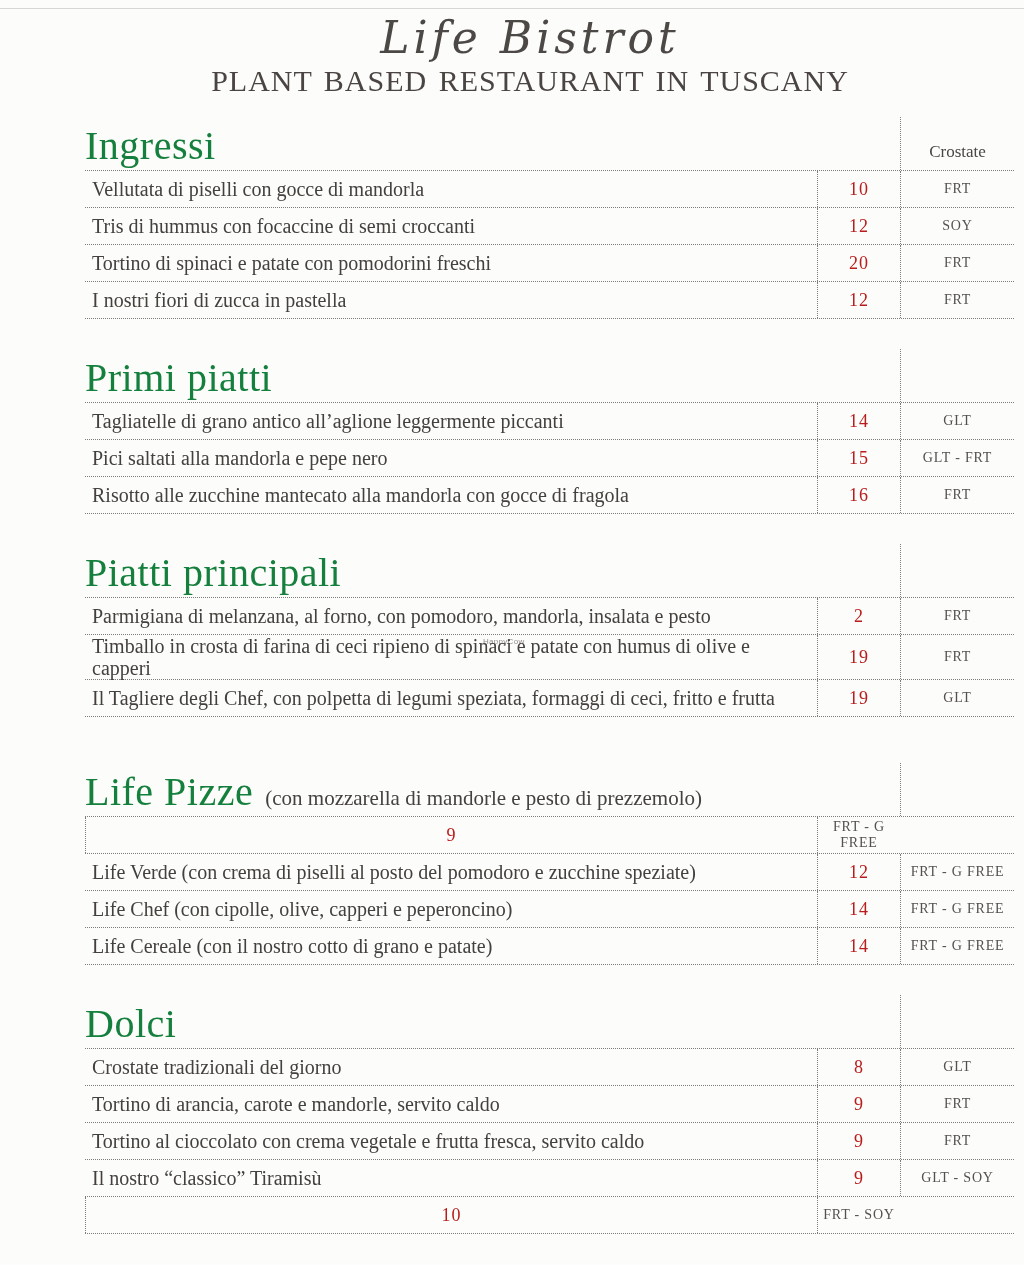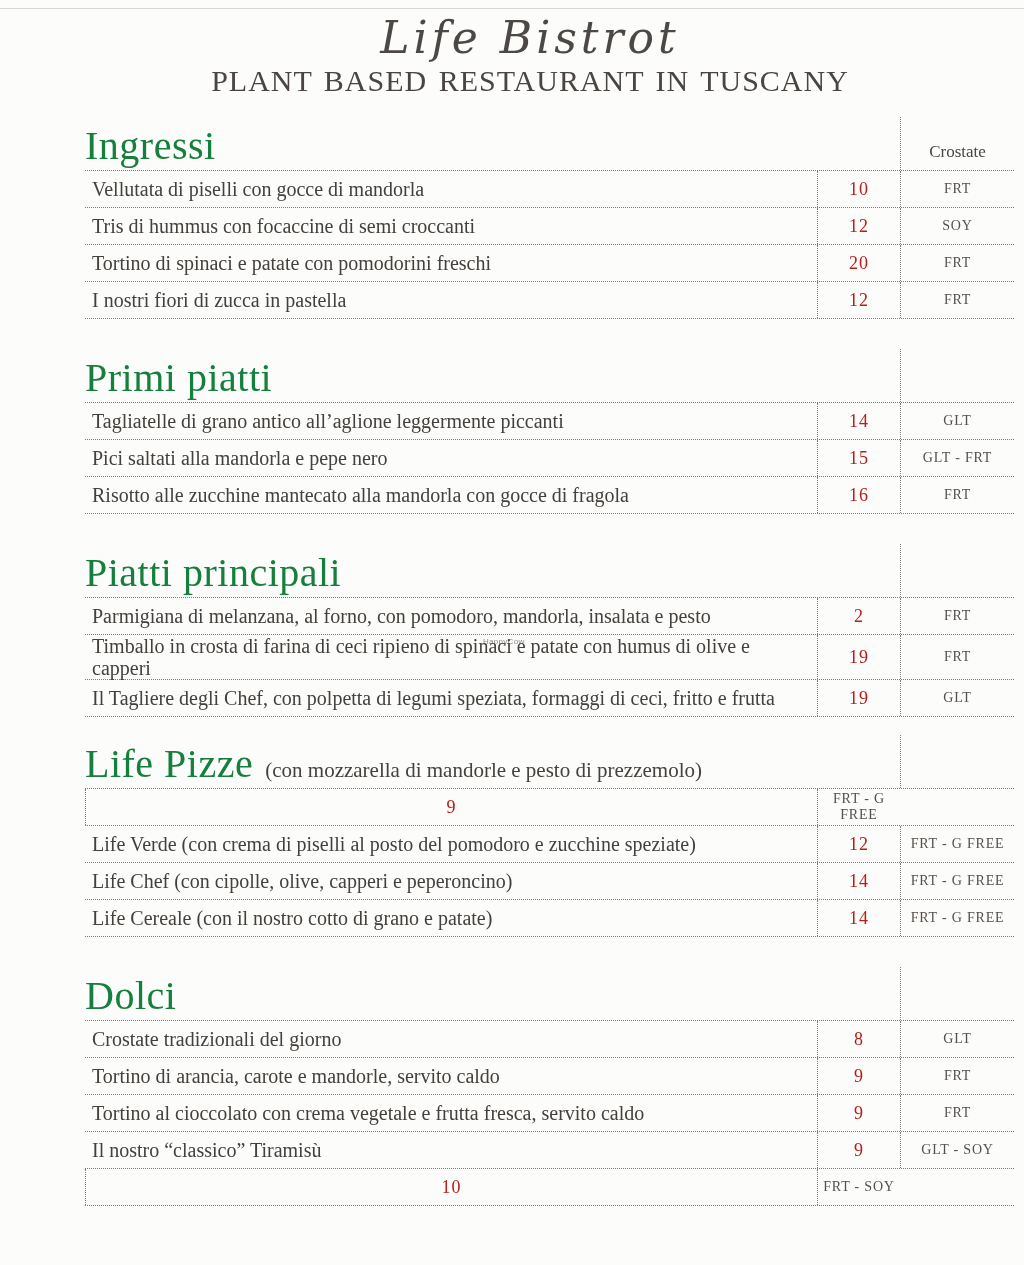--- a/index.html
+++ b/index.html
@@ -31,21 +31,21 @@
     letter-spacing: 1px;
     word-spacing: 3px;
     color: #4a4542;
     margin-top: 2px;
     line-height: 1.1;
   }
   .menu { margin-left: 85px; margin-right: 10px; }
 
   .section { margin-top: 30px; }
   .section.first { margin-top: 20px; }
-  .section.gap-lg { margin-top: 18px; }
+  .section.gap-lg { margin-top: 46px; }
 
   .sec-header {
     display: grid;
     grid-template-columns: 1fr 114px;
     min-height: 53px;
     align-items: end;
   }
   .heading-wrap { padding-bottom: 4px; }
   .sec-heading {
     display: inline;

